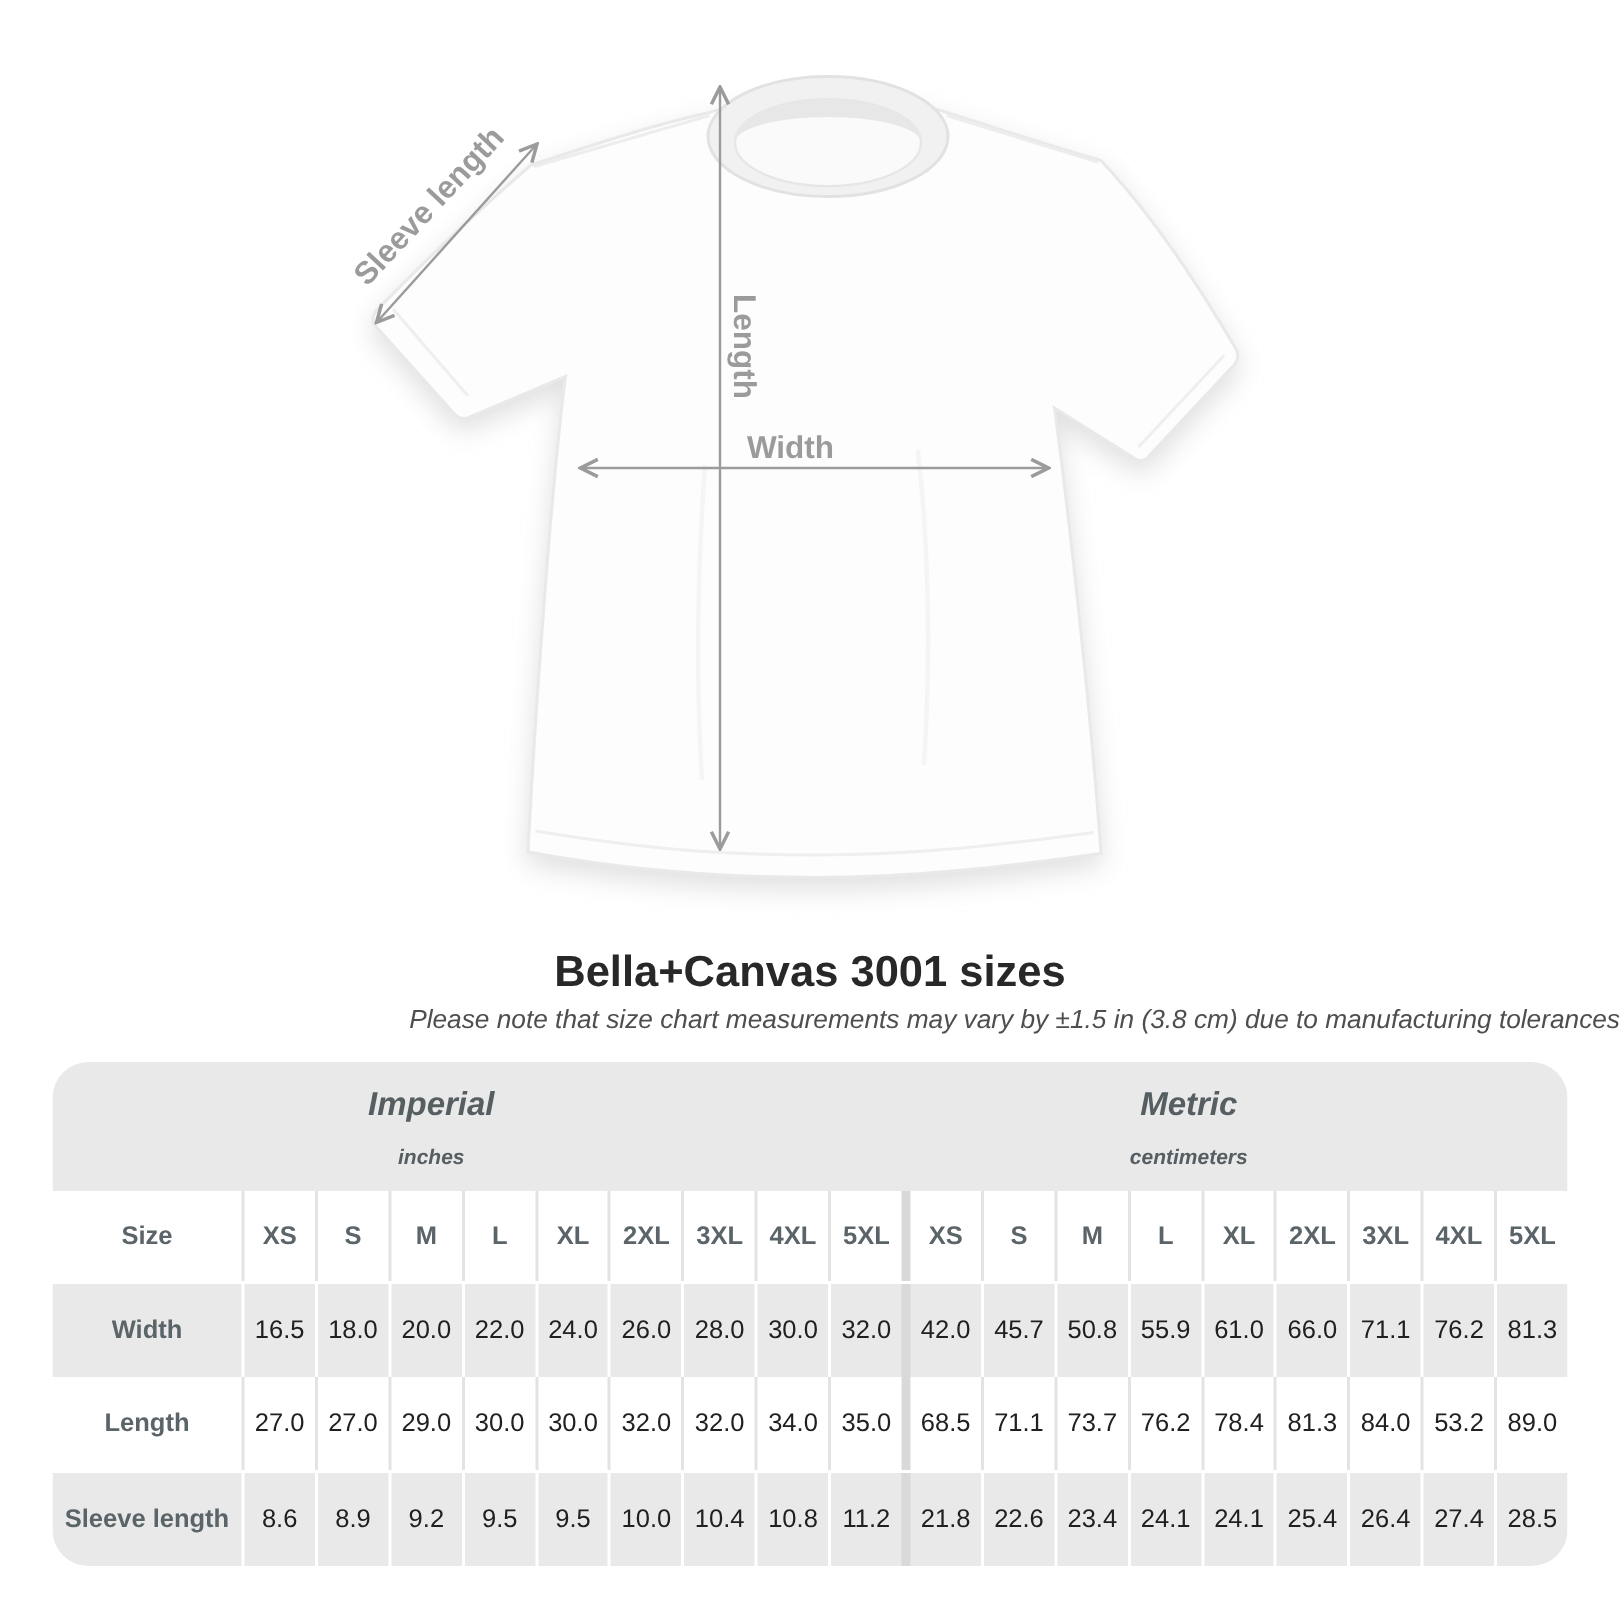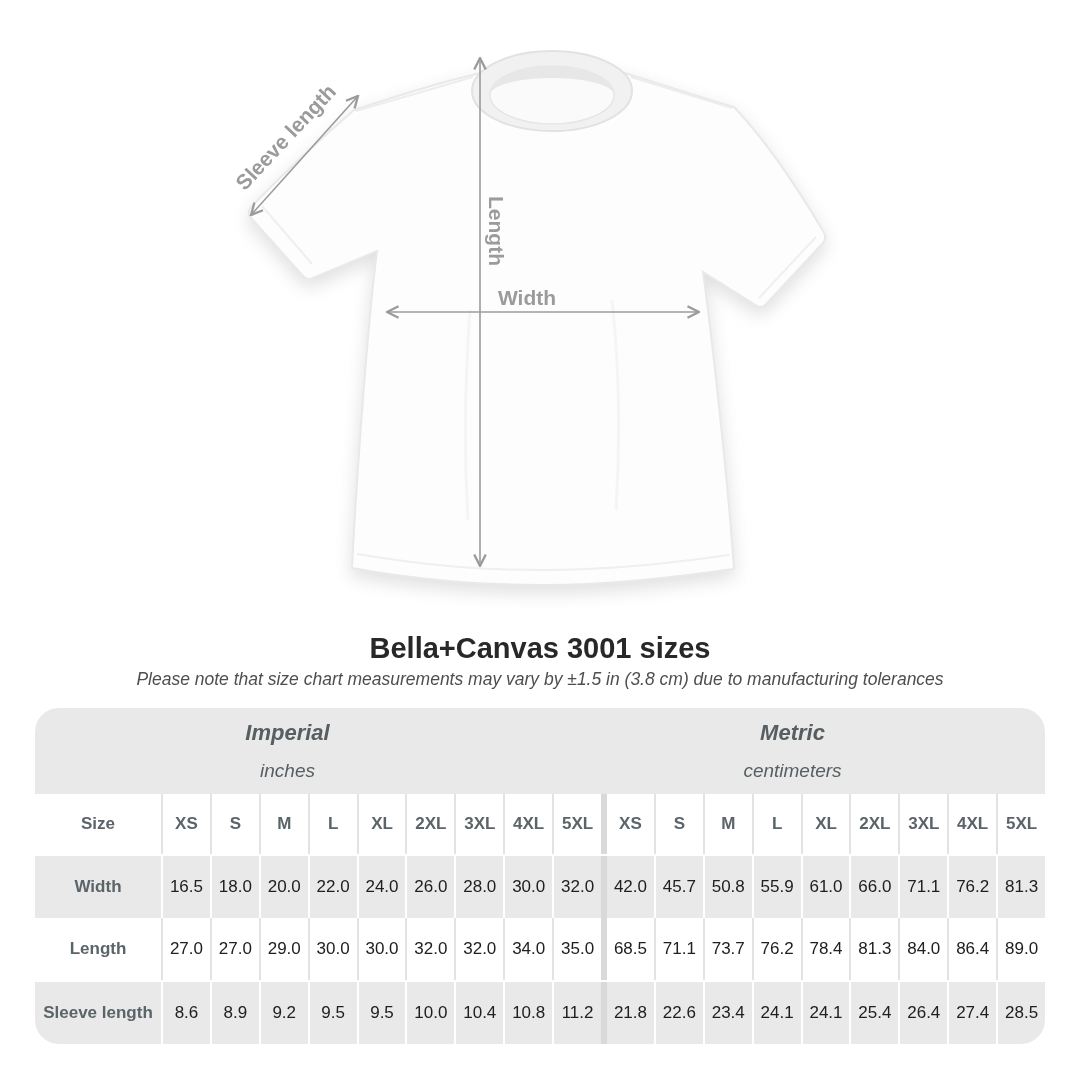--- a/index.html
+++ b/index.html
@@ -10,31 +10,31 @@
   }
   .shirt-svg { position: absolute; left: 0; top: 0; }
   .shirt-svg text { font-family: "Liberation Sans", sans-serif; }
 
   .page-title {
     position: absolute; top: 632px; left: 0; width: 100%;
     text-align: center; font-size: 29px; font-weight: bold; color: #282828;
   }
   .page-subtitle {
     position: absolute; top: 669px; left: 0; width: 100%;
-    text-align: center; font-size: 17.5px; font-style: italic; color: #4e4e4e;
+    text-align: right; font-size: 17.5px; font-style: italic; color: #4e4e4e;
   }
 
   .card {
     position: absolute; left: 35px; top: 708px; width: 1010px; height: 336px;
     border-radius: 24px; overflow: hidden; background: #fff;
   }
   .band { display: flex; height: 86px; background: #e9e9e9; }
   .band-half { flex: 1; display: flex; flex-direction: column; align-items: center; justify-content: center; gap: 14px; }
   .band-title { font-size: 22px; font-weight: bold; font-style: italic; color: #565e62; }
-  .band-sub   { font-size: 19px; font-style: italic; color: #565e62; }
+  .band-sub   { font-size: 14px; font-style: italic; color: #565e62; font-weight: bold; }
 
   .trow { display: flex; align-items: stretch; background: #fff; }
   .trow.gray { background: #e9e9e9; }
   .trow { --sep: #e3e3e3; }
   .trow.gray { --sep: #ffffff; }
   .trow[data-row="sizes"] { height: 60px; }
   .trow[data-row="0"] { height: 64px; border-top: 2px solid #fff; }
   .trow[data-row="1"] { height: 62px; }
   .trow[data-row="2"] { height: 64px; border-top: 2px solid #fff; }
 
@@ -196,21 +196,21 @@
         </div>
       <div class="spacer"></div>
       <div class="side">
           <div class="cell val">68.5</div>
           <div class="cell val">71.1</div>
           <div class="cell val">73.7</div>
           <div class="cell val">76.2</div>
           <div class="cell val">78.4</div>
           <div class="cell val">81.3</div>
           <div class="cell val">84.0</div>
-          <div class="cell val">86.4</div>
+          <div class="cell val">53.2</div>
           <div class="cell val">89.0</div>
         </div>
     </div>
 
     <div class="trow gray" data-row="2">
       <div class="cell rlabel">Sleeve length</div>
       <div class="side">
           <div class="cell val">8.6</div>
           <div class="cell val">8.9</div>
           <div class="cell val">9.2</div>

